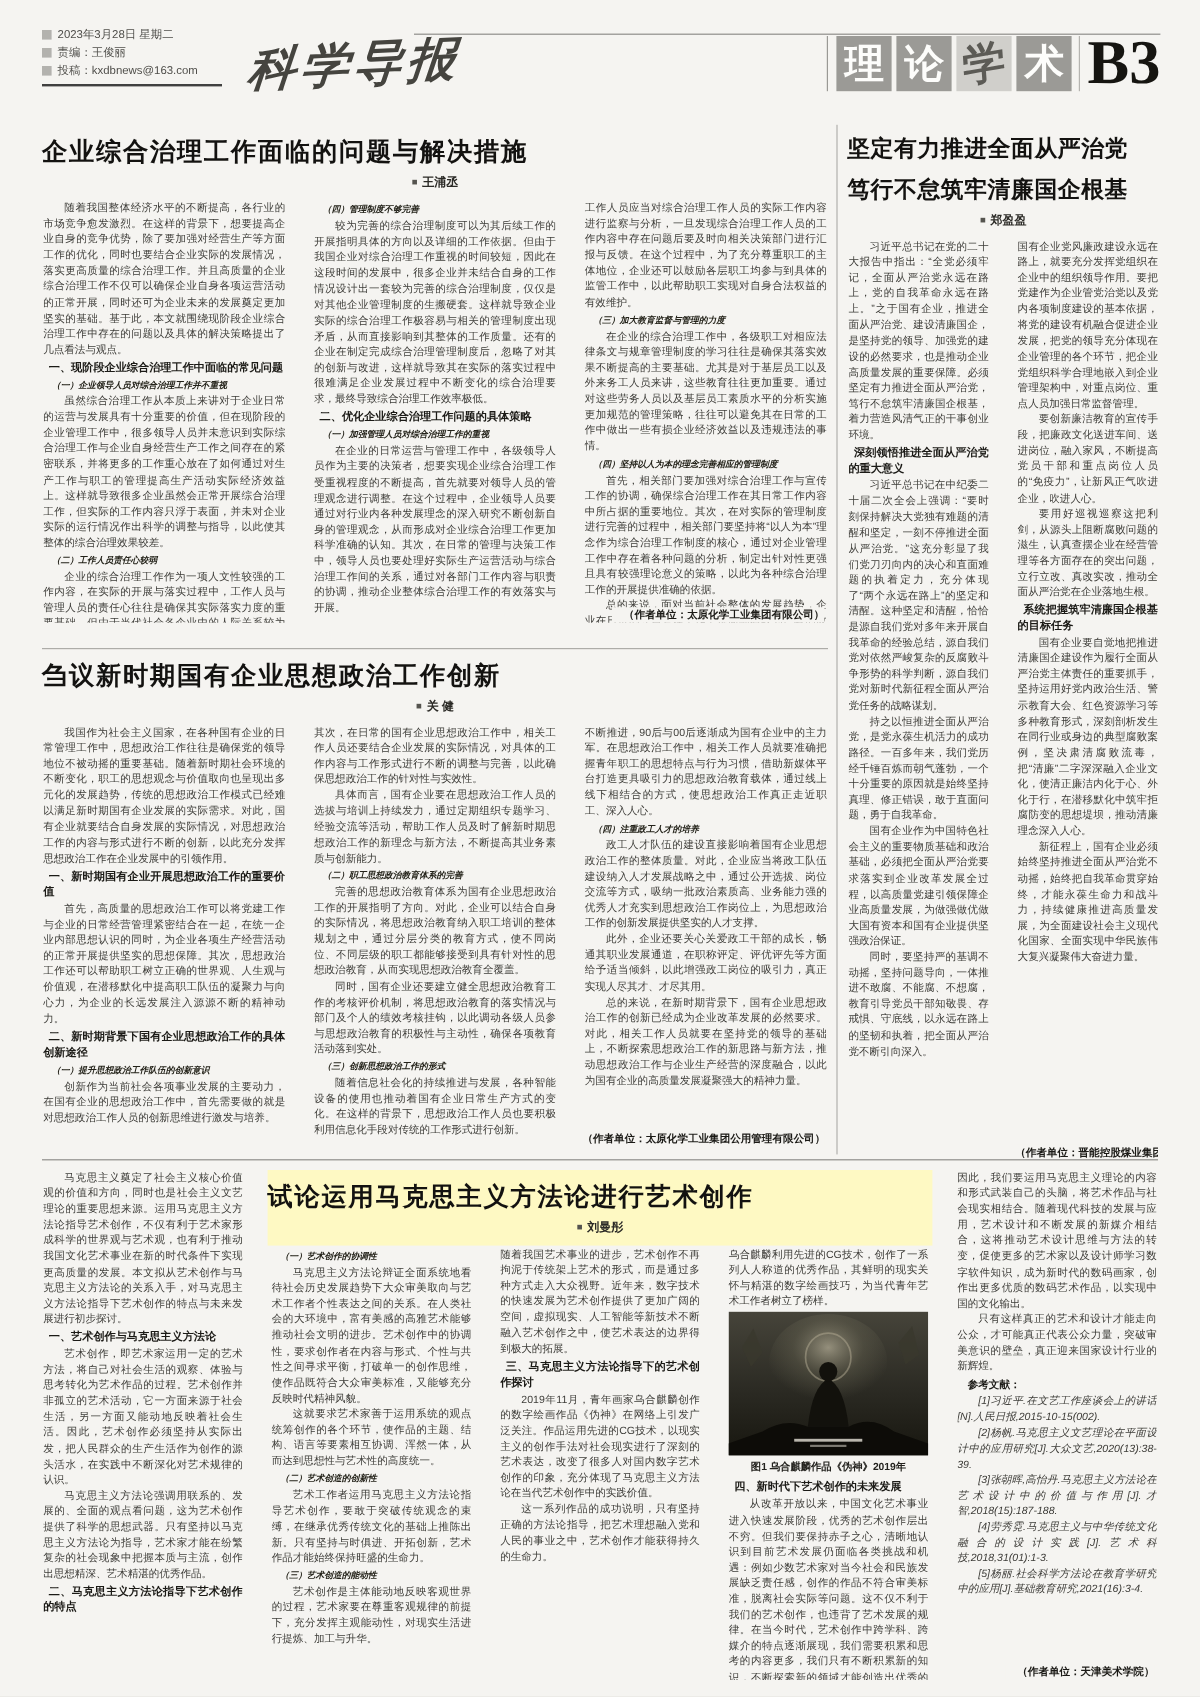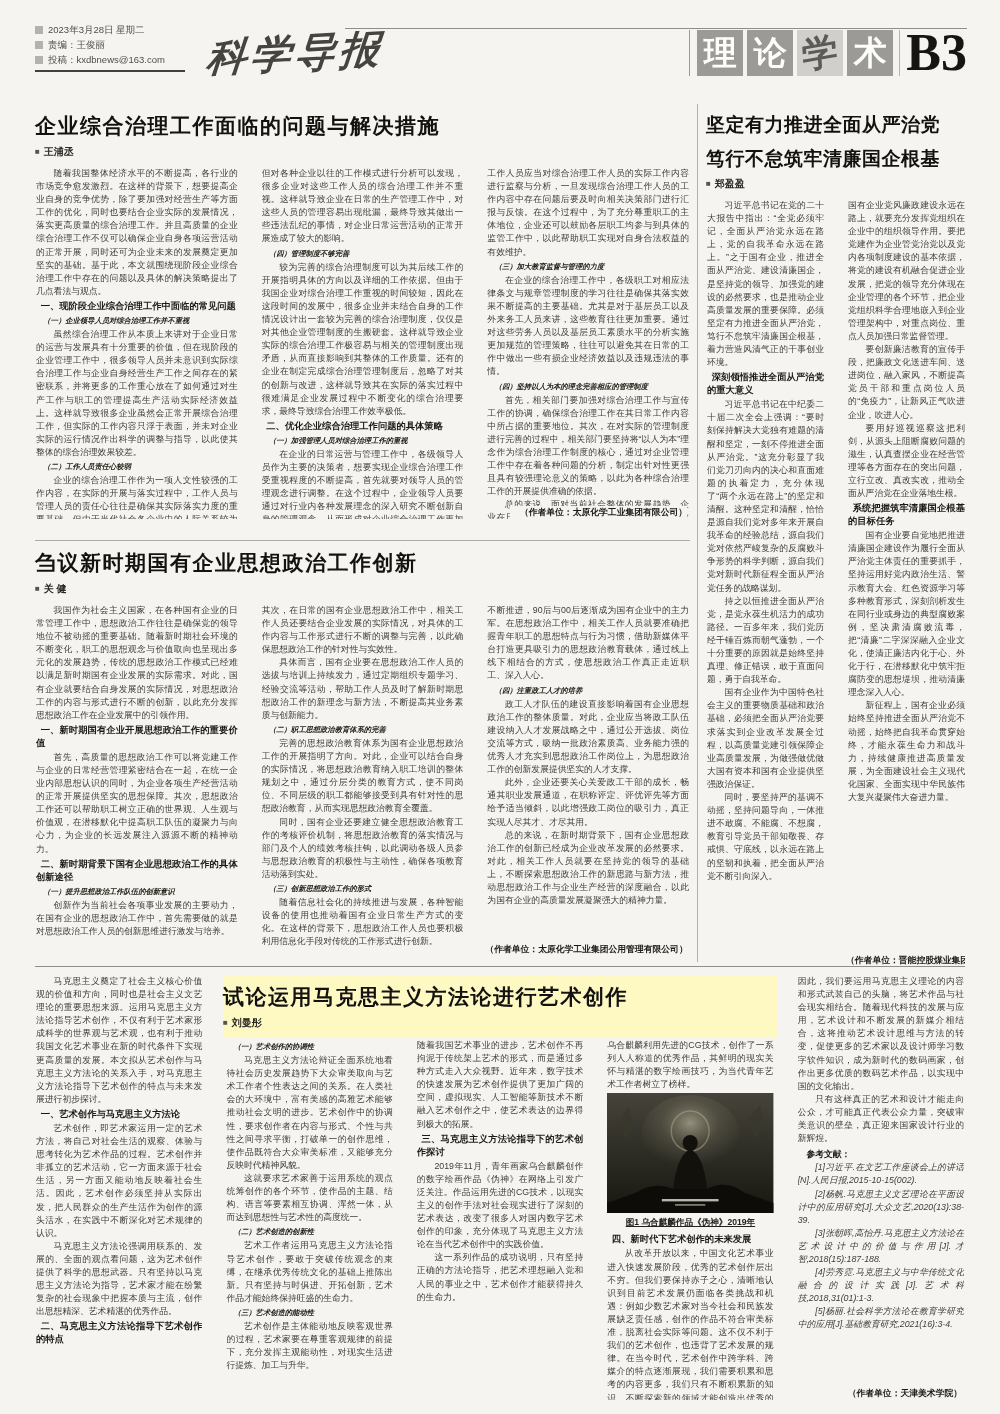--- a/index.html
+++ b/index.html
@@ -27,21 +27,21 @@
   .vrule{position:absolute;left:697px;top:104px;width:1px;height:858px;background:#b1b0ac;}
   .zoneleft{position:absolute;left:35px;top:104px;width:655px;}
   .art{position:relative;}
   .art1{height:428px;border-bottom:1px solid #adaca8;}
   .art3{margin-top:3px;height:424px;}
   .art2{position:absolute;left:706px;top:104px;width:260px;height:858px;}
   .art4{position:absolute;left:35px;top:966px;width:930px;height:440px;border-top:1px solid #8f8e8a;}
   
   .art-title{font-size:21px;font-weight:bold;text-align:left;letter-spacing:1.5px;color:#131210;margin:8px 0 2px;}
   .art2 .art-title{font-size:19px;line-height:26px;margin:8px 0 0;letter-spacing:0.5px;}
-  .byline{text-align:left;font-size:10px;font-weight:bold;color:#2a2925;margin:5px 0 8px;}
+  .byline{text-align:center;font-size:10px;font-weight:bold;color:#2a2925;margin:5px 0 8px;}
   .byline::before{content:"■";font-size:8px;color:#55544f;margin-right:4px;vertical-align:1px;}
   
   .cols{display:flex;gap:24px;padding:0 1px;}
   .col{flex:1;overflow:hidden;position:relative;text-align:justify;font-size:8.8px;line-height:13.1px;color:#3d3c38;}
   .art1 .col,.art3 .col{height:352px;}
   .art2 .cols{height:768px;align-items:center;}
   .art2 .col{height:768px;}
   .art4 .cols{margin-top:8px;height:425px;}
   .art4 .col{height:425px;}
   .art4 .col.pad{padding-top:64px;height:361px;}
@@ -50,21 +50,21 @@
   .b-h1{margin:2px 0 1px;font-size:9.3px;font-weight:bold;color:#1b1a16;text-indent:0.5em;line-height:13px;}
   .b-h2{margin:1px 0;font-weight:bold;font-style:italic;text-indent:1em;color:#232219;}
   .b-refh{margin:3px 0 0;font-weight:bold;color:#1b1a16;text-indent:1em;}
   .b-ref{margin:0;text-indent:2em;font-style:italic;}
   .au{position:absolute;right:2px;bottom:0;background:#f5f4f1;font-weight:bold;font-size:8.8px;
       color:#1b1a16;padding-left:10px;max-width:100%;white-space:nowrap;}
   
   .inset{position:absolute;left:188px;top:8px;width:554px;text-align:center;background:#fef9c3;z-index:2;}
   
   .artimg{width:100%;height:120px;margin:2px 0 0;display:block;}
-  .cap{text-align:center;font-size:8.6px;color:#23221e;margin:3px 0 4px;font-weight:bold;text-decoration:underline;}
+  .cap{text-align:center;font-size:8.6px;color:#23221e;margin:3px 0 4px;font-weight:bold;}
 </style>
 </head>
 <body>
 
 <div class="page">
 
   <div class="toprule"></div>
 
   <div class="header">
     <div class="pubinfo">
@@ -97,21 +97,20 @@
               <p class="b-p">随着我国整体经济水平的不断提高，各行业的市场竞争愈发激烈。在这样的背景下，想要提高企业自身的竞争优势，除了要加强对经营生产等方面工作的优化，同时也要结合企业实际的发展情况，落实更高质量的综合治理工作。并且高质量的企业综合治理工作不仅可以确保企业自身各项运营活动的正常开展，同时还可为企业未来的发展奠定更加坚实的基础。基于此，本文就围绕现阶段企业综合治理工作中存在的问题以及具体的解决策略提出了几点看法与观点。</p>
               <h4 class="b-h1">一、现阶段企业综合治理工作中面临的常见问题</h4>
               <h5 class="b-h2">（一）企业领导人员对综合治理工作并不重视</h5>
               <p class="b-p">虽然综合治理工作从本质上来讲对于企业日常的运营与发展具有十分重要的价值，但在现阶段的企业管理工作中，很多领导人员并未意识到实际综合治理工作与企业自身经营生产工作之间存在的紧密联系，并将更多的工作重心放在了如何通过对生产工作与职工的管理提高生产活动实际经济效益上。这样就导致很多企业虽然会正常开展综合治理工作，但实际的工作内容只浮于表面，并未对企业实际的运行情况作出科学的调整与指导，以此使其整体的综合治理效果较差。</p>
               <h5 class="b-h2">（二）工作人员责任心较弱</h5>
               <p class="b-p">企业的综合治理工作作为一项人文性较强的工作内容，在实际的开展与落实过程中，工作人员与管理人员的责任心往往是确保其实际落实力度的重要基础。但由于当代社会各企业中的人际关系较为复杂，因此很多时候部分管理人员在发现一些综合治理方面存在的问题后并不能及时指出与处理，直接影响到企业实际生产管理工作的正常运行。</p>
             </div>
           </div>
         <div class="col">
             <div>
-              <p class="b-c">但对各种企业以往的工作模式进行分析可以发现，很多企业对这些工作人员的综合治理工作并不重视。这样就导致企业在日常的生产管理工作中，对这些人员的管理容易出现纰漏，最终导致其做出一些违法乱纪的事情，对企业日常运营活动的正常开展造成了较大的影响。</p>
               <h5 class="b-h2">（四）管理制度不够完善</h5>
               <p class="b-p">较为完善的综合治理制度可以为其后续工作的开展指明具体的方向以及详细的工作依据。但由于我国企业对综合治理工作重视的时间较短，因此在这段时间的发展中，很多企业并未结合自身的工作情况设计出一套较为完善的综合治理制度，仅仅是对其他企业管理制度的生搬硬套。这样就导致企业实际的综合治理工作极容易与相关的管理制度出现矛盾，从而直接影响到其整体的工作质量。还有的企业在制定完成综合治理管理制度后，忽略了对其的创新与改进，这样就导致其在实际的落实过程中很难满足企业发展过程中不断变化的综合治理要求，最终导致综合治理工作效率极低。</p>
               <h4 class="b-h1">二、优化企业综合治理工作问题的具体策略</h4>
               <h5 class="b-h2">（一）加强管理人员对综合治理工作的重视</h5>
               <p class="b-p">在企业的日常运营与管理工作中，各级领导人员作为主要的决策者，想要实现企业综合治理工作受重视程度的不断提高，首先就要对领导人员的管理观念进行调整。在这个过程中，企业领导人员要通过对行业内各种发展理念的深入研究不断创新自身的管理观念，从而形成对企业综合治理工作更加科学准确的认知。其次，在日常的管理与决策工作中，领导人员也要处理好实际生产运营活动与综合治理工作间的关系，通过对各部门工作内容与职责的协调，推动企业整体综合治理工作的有效落实与开展。</p>
             </div>
           </div>
         <div class="col">
           <div>
               <p class="b-c">工作人员应当对综合治理工作人员的实际工作内容进行监察与分析，一旦发现综合治理工作人员的工作内容中存在问题后要及时向相关决策部门进行汇报与反馈。在这个过程中，为了充分尊重职工的主体地位，企业还可以鼓励各层职工均参与到具体的监管工作中，以此帮助职工实现对自身合法权益的有效维护。</p>

